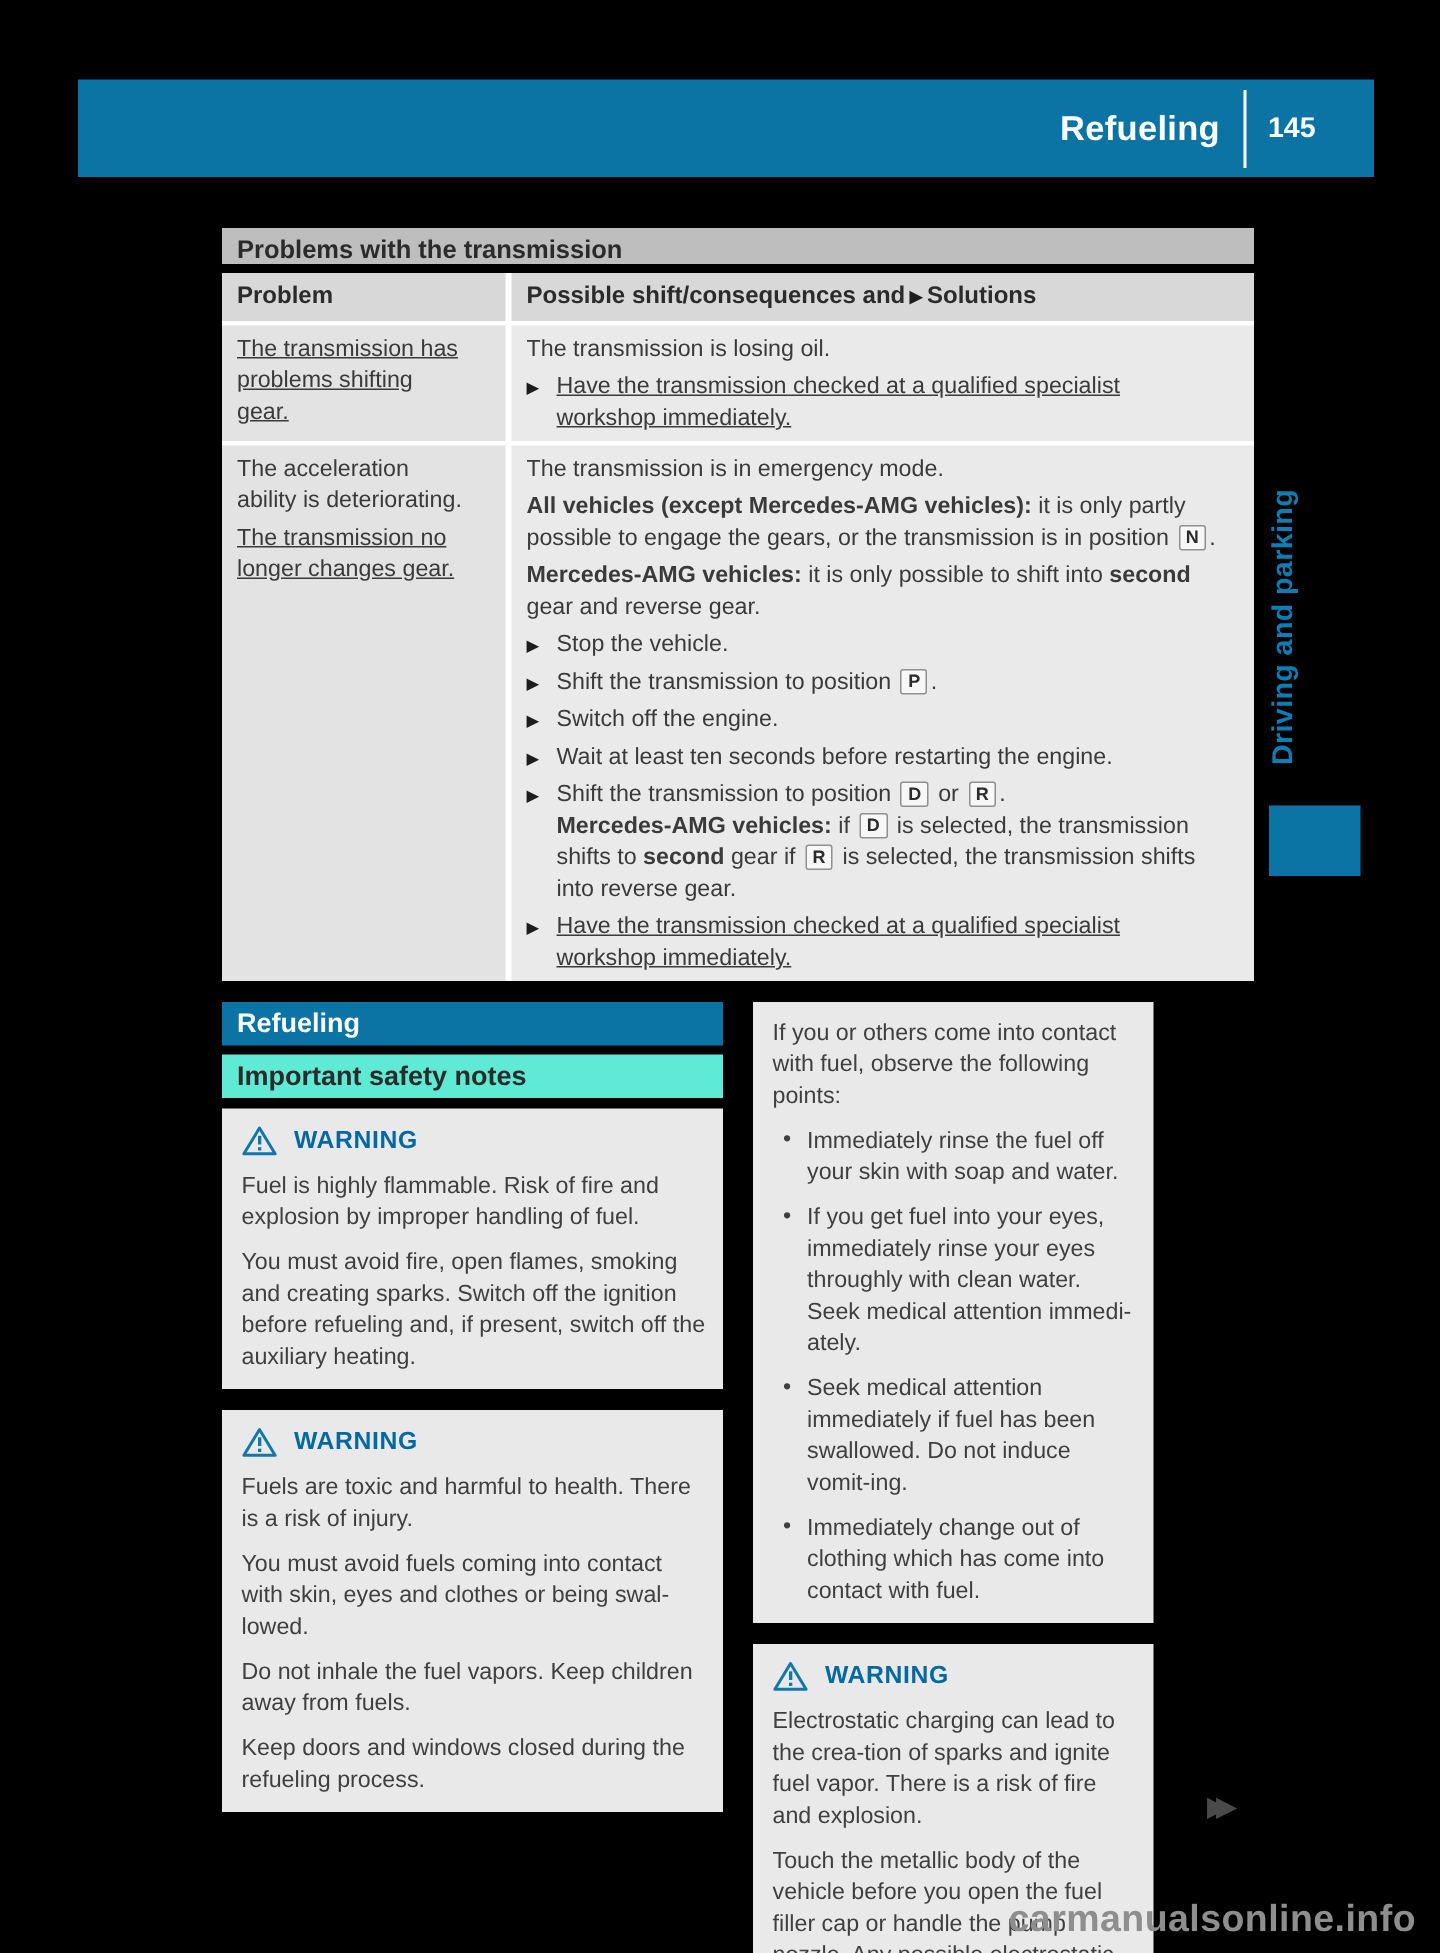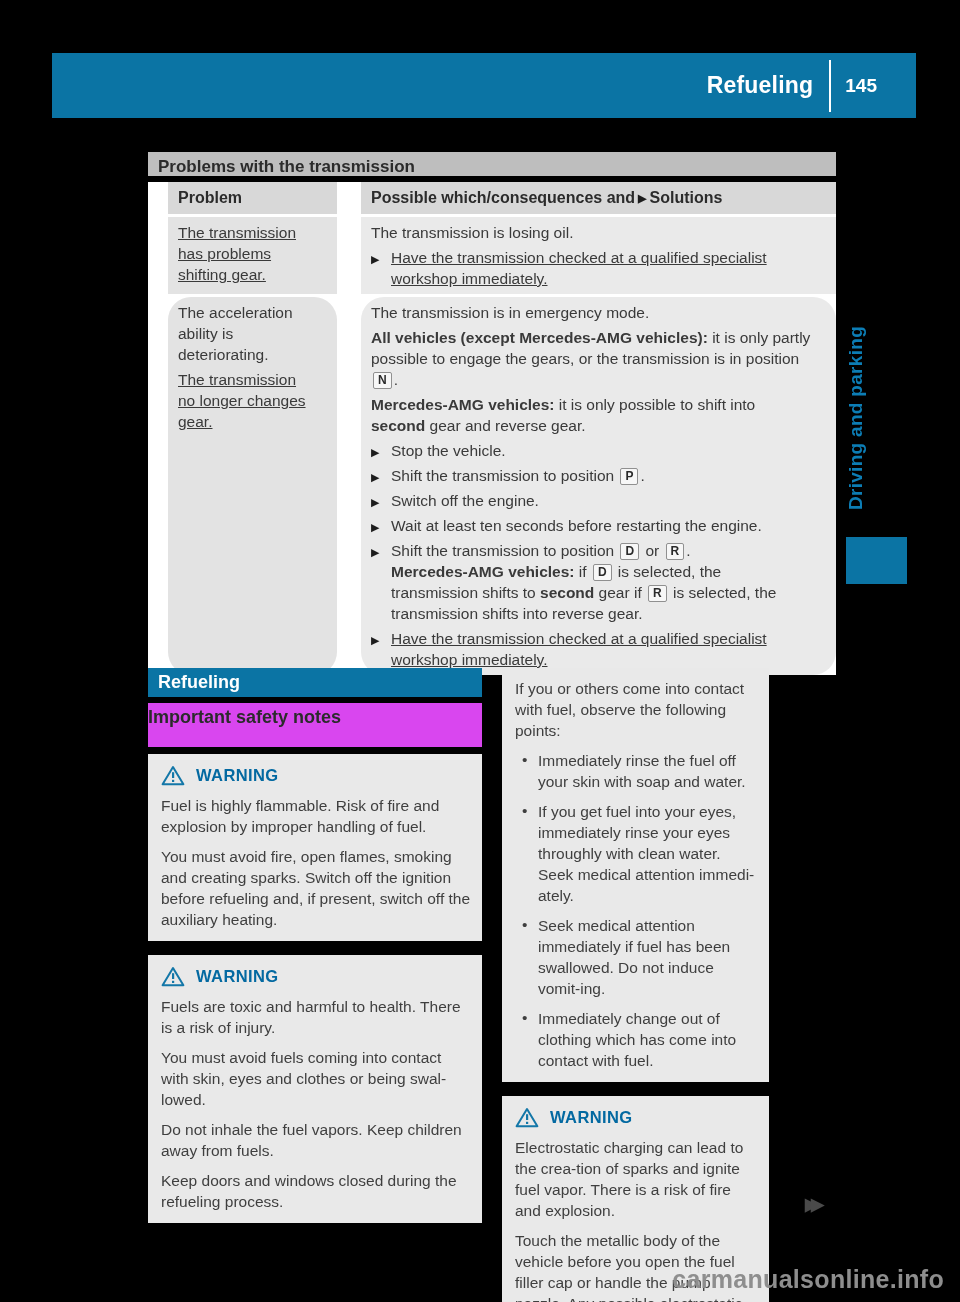--- a/index.html
+++ b/index.html
@@ -21,49 +21,49 @@
   .topbar .vdiv { width:2px; height:52px; background:#fff; margin:0 14px 0 16px; }
   .topbar .pnum { color:#fff; font-weight:bold; font-size:19px; }
 
   
   .trans-table { position:absolute; left:148px; top:152px; width:688px; }
   .t-title {
     height:24px; line-height:30px; background:#BEBEBE; color:#2B2B2B;
     font-weight:bold; font-size:17px; padding-left:10px; margin-bottom:6px;
   }
   .t-grid { display:grid; grid-template-columns:189px 495px; gap:3px 4px; background:#fff; }
-  .t-grid > div { padding:5px 24px 5px 10px; line-height:21px;margin-left:20px; }
+  .t-grid > div { padding:5px 24px 5px 10px; line-height:21px; }
   .th { background:#D8D8D8; font-weight:bold; font-size:16px; color:#2B2B2B; }
   .td { font-size:15.5px; color:#3A3A3A; }
   .td-problem { background:#E3E3E3; padding-right:4px; }
   .td-causes  { background:#EAEAEA; }
   .t-grid > div:nth-child(3), .t-grid > div:nth-child(4) { min-height:71px; }
-  .t-grid > div:nth-child(5), .t-grid > div:nth-child(6) { min-height:331px;border-radius:23px; }
+  .t-grid > div:nth-child(5), .t-grid > div:nth-child(6) { min-height:331px; }
   .td p { margin:0 0 4px 0; }
   .td p:last-child { margin-bottom:0;text-decoration:underline; }
   .sol { position:relative; padding-left:20px; margin:0 0 4px 0; }
   .tri { font-size:11px; color:#1d1d1d; }
   .sol > .tri { position:absolute; left:0; top:2px; }
   .tri-inline { font-size:11px; color:#1d1d1d; margin:0 3px; vertical-align:1px; }
   .keycap {
     display:inline-block; border:1px solid #909090; background:#F7F7F7; color:#2B2B2B;
     font-weight:bold; font-size:12px; line-height:14px; padding:0 4px 1px 4px;
     border-radius:2px; margin:0 2px; vertical-align:1px;
   }
 
   
   .col-left  { position:absolute; left:148px; top:668px; width:334px; }
   .col-right { position:absolute; left:502px; top:668px; width:267px; }
   .sec-blue {
     height:29px; line-height:29px; background:#0B74A4; color:#fff;
     font-weight:bold; font-size:18px; padding-left:10px; margin-bottom:6px;
   }
   .sec-gray {
-    height:44px; line-height:29px; background:#d946ef; color:#2B2B2B;
-    font-weight:bold; font-size:18px; margin-bottom:7px;
+    height:29px; line-height:29px; background:#5eead4; color:#2B2B2B;
+    font-weight:bold; font-size:18px; padding-left:10px; margin-bottom:7px;
   }
   .gbox { background:#E9E9E9; padding:10px 10px 11px 13px; margin-bottom:14px; }
   .gbox:last-child { margin-bottom:0; }
   .warn-head { display:flex; align-items:center; margin:1px 0 9px 0; }
   .warn-head svg { flex:0 0 auto; margin-right:11px; }
   .warn-label { color:#0369a1; font-weight:bold; font-size:16.5px; letter-spacing:0.4px; }
   .gbox p { margin:0 0 9px 0; font-size:15.5px; line-height:21px; color:#3F3F3F; }
   .gbox p:last-child { margin-bottom:0; }
   .blt { position:relative; padding-left:23px; margin:0 0 9px 0; font-size:15.5px; line-height:21px; color:#3F3F3F; }
   .blt:last-child { margin-bottom:0; }
@@ -94,21 +94,21 @@
 <div class="topbar">
   <span class="title">Refueling</span>
   <span class="vdiv"></span>
   <span class="pnum">145</span>
 </div>
 
 <div class="trans-table">
   <div class="t-title">Problems with the transmission</div>
   <div class="t-grid">
     <div class="th">Problem</div>
-    <div class="th"><span>Possible which/consequences and</span><span class="tri-inline">▶</span><span>Solutions</span></div>
+    <div class="th"><span>Possible shift/consequences and</span><span class="tri-inline">▶</span><span>Solutions</span></div>
 
   <div class="td td-problem">
         <p><span>The transmission has problems shifting gear.</span></p>
       </div>
       <div class="td td-causes">
         <p><span>The transmission is losing oil.</span></p>
         <p class="sol"><span class="tri">▶</span><span>Have the transmission checked at a qualified specialist workshop immediately.</span></p>
       </div>
       <div class="td td-problem">
         <p><span>The acceleration ability is deteriorating.</span></p>

